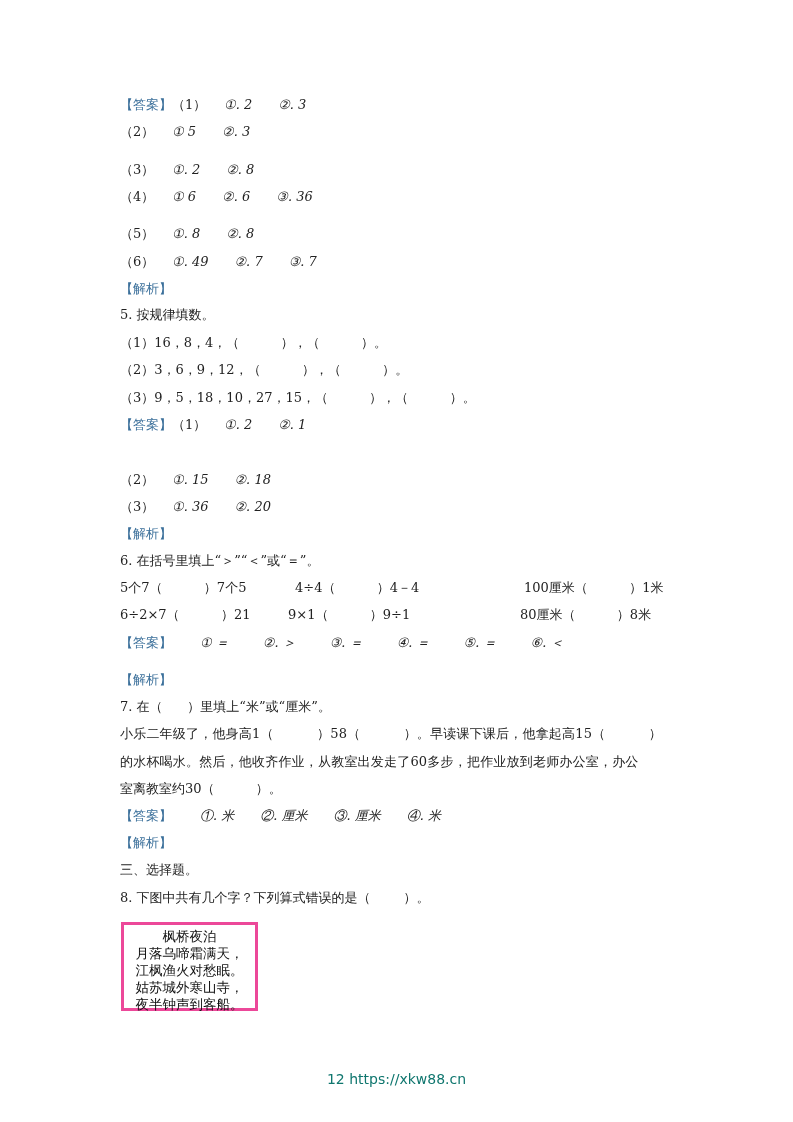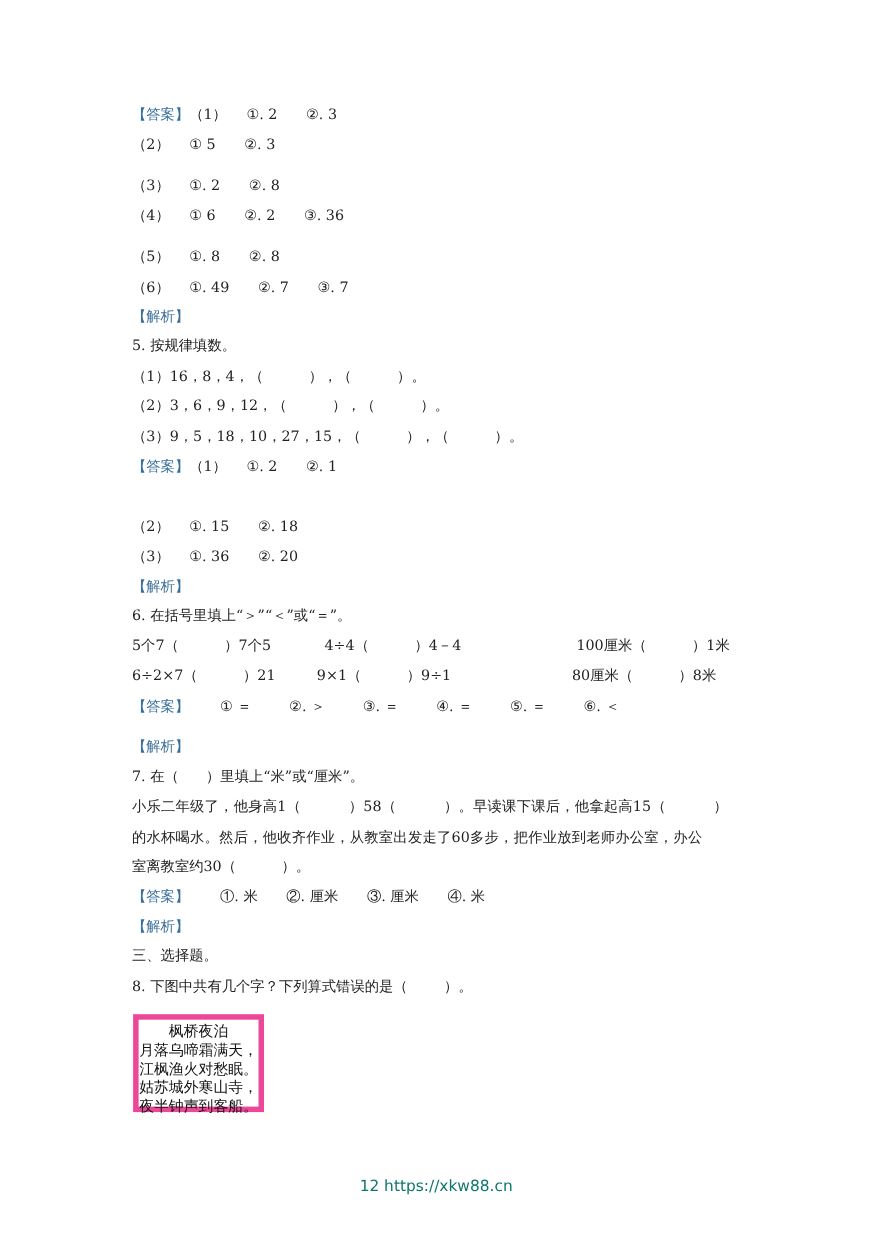--- a/index.html
+++ b/index.html
@@ -4,42 +4,42 @@
   <style>
     html, body { margin: 0; padding: 0; background: #ffffff; }
     body {
       width: 793px; height: 1122px; position: relative; overflow: hidden;
       font-family: "DejaVu Serif", "Liberation Serif", serif;
       color: #222222; font-size: 13px;
     }
     .line { position: absolute; left: 120px; white-space: pre; line-height: 18px; }
     .label { color: #3a6f9a; text-align: right; }
     .sub { display: inline-block; width: 52px; }
-    .a { display: inline-block; margin-right: 26px; }
+    .a { display: inline-block; margin-right: 26px; font-style: italic; }
     .poem-box {
-      position: absolute; left: 121px; top: 922px; width: 119px; height: 89px;
-      border: 5px solid #ec4899; box-sizing: border-box;
+      position: absolute; left: 121px; top: 922px; width: 137px; height: 89px;
+      border: 3px solid #ec4899; box-sizing: border-box;
       font-family: "DejaVu Sans", "Liberation Sans", sans-serif;
       font-size: 13.5px; line-height: 17px; text-align: center; padding-top: 3px;
       color: #111111;
     }
     .footer {
       position: absolute; top: 1071px; left: 0; width: 793px; text-align: center;
       font-family: "DejaVu Sans", "Liberation Sans", sans-serif;
       font-size: 14px; color: #0f766e;
     }
     .cmp { position: absolute; white-space: pre; line-height: 18px; }
   </style>
 </head>
 <body>
 
 <div class="line" style="top:96px"><span class="label">【答案】</span><span class="sub" style="width:52px">（1）</span><span class="a">①. 2</span><span class="a">②. 3</span></div>
 <div class="line" style="top:123px"><span class="sub">（2）</span><span class="a">① 5</span><span class="a">②. 3</span></div>
 <div class="line" style="top:161px"><span class="sub">（3）</span><span class="a">①. 2</span><span class="a">②. 8</span></div>
-<div class="line" style="top:188px"><span class="sub">（4）</span><span class="a">① 6</span><span class="a">②. 2</span><span class="a">③. 36</span></div>
+<div class="line" style="top:188px"><span class="sub">（4）</span><span class="a">① 6</span><span class="a">②. 6</span><span class="a">③. 36</span></div>
 <div class="line" style="top:225px"><span class="sub">（5）</span><span class="a">①. 8</span><span class="a">②. 8</span></div>
 <div class="line" style="top:253px"><span class="sub">（6）</span><span class="a">①. 49</span><span class="a">②. 7</span><span class="a">③. 7</span></div>
 <div class="line label" style="top:280px">【解析】</div>
 
 <div class="line" style="top:306px">5. 按规律填数。</div>
 <div class="line" style="top:334px">（1）16，8，4，（          ），（          ）。</div>
 <div class="line" style="top:361px">（2）3，6，9，12，（          ），（          ）。</div>
 <div class="line" style="top:389px">（3）9，5，18，10，27，15，（          ），（          ）。</div>
 <div class="line" style="top:416px"><span class="label">【答案】</span><span class="sub">（1）</span><span class="a">①. 2</span><span class="a">②. 1</span></div>
 <div class="line" style="top:471px"><span class="sub">（2）</span><span class="a">①. 15</span><span class="a">②. 18</span></div>

